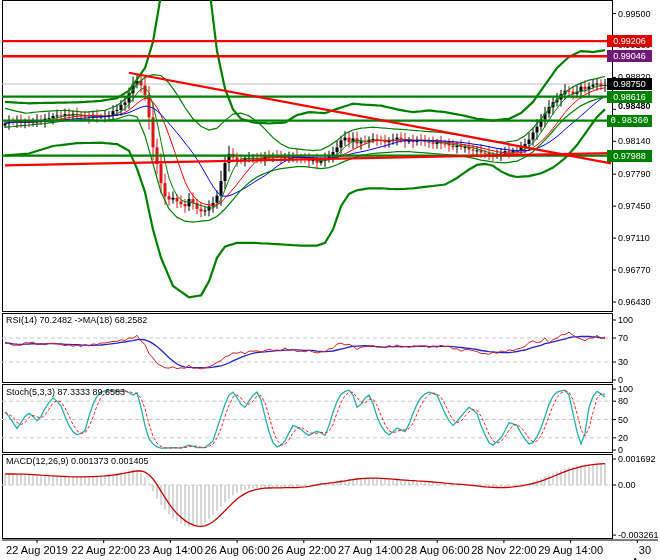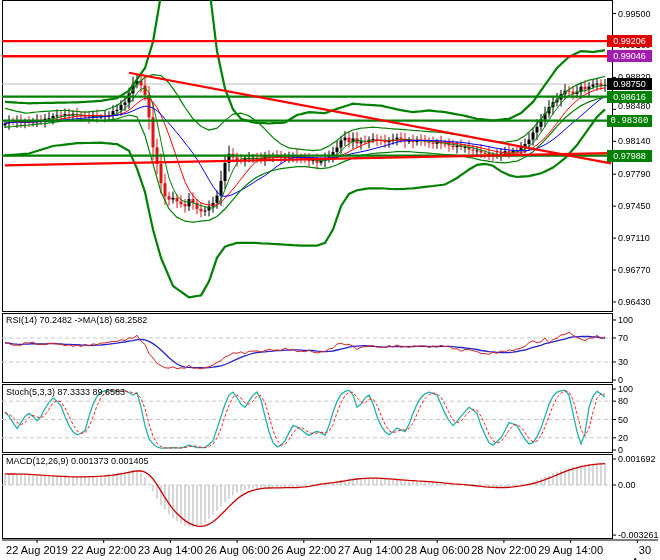--- a/index.html
+++ b/index.html
@@ -562,29 +562,29 @@
       <line x1="637.3000000000001" x2="637.3000000000001" y1="540" y2="543" stroke="#000000"></line>
     </svg>
 
 <div id="labels">
   <div class="paneltag" style="top:315px">RSI(14) 70.2482  -&gt;MA(18) 68.2582</div>
   <div class="paneltag" style="top:387px">Stoch(5,3,3) 87.3333 89.6583</div>
   <div class="paneltag" style="top:456px">MACD(12,26,9) 0.001373 0.001405</div>
 <div class="ytick" style="top: 8.52586px;">0.99500</div>
       <div class="ytick" style="top: 40.4741px;">0.99160</div>
       <div class="ytick" style="top: 72.4224px;">0.98820</div>
-      <div class="ytick" style="top: 101px;">0.98480</div>
+      <div class="ytick" style="top: 101px; font-weight: bold;">0.98480</div>
       <div class="ytick" style="top: 136.319px;">0.98140</div>
       <div class="ytick" style="top: 169.207px;">0.97790</div>
       <div class="ytick" style="top: 201.155px;">0.97450</div>
       <div class="ytick" style="top: 233.103px;">0.97110</div>
       <div class="ytick" style="top: 265.052px;">0.96770</div>
       <div class="ytick" style="top: 297px;">0.96430</div>
       <div class="badge" style="top: 35.1517px; background: rgb(224, 0, 0);">0.99206</div>
-      <div class="badge" style="top: 50.1862px; background: #a21caf;">0.99046</div>
+      <div class="badge" style="top: 50.1862px; background: #701a75;">0.99046</div>
       <div class="badge" style="top: 78px; background: rgb(0, 0, 0);">0.98750</div>
       <div class="badge" style="top: 90.5914px; background: rgb(0, 128, 0);">0.98616</div>
       <div class="badge" style="top: 114.647px; background: rgb(0, 128, 0); font-family: Liberation Mono, monospace;">0.98360</div>
       <div class="badge" style="top: 149.602px; background: rgb(0, 128, 0);">0.97988</div>
       <div class="ytick" style="top: 315px;">100</div>
       <div class="ytick" style="top: 333px;">70</div>
       <div class="ytick" style="top: 357px;">30</div>
       <div class="ytick" style="top: 375px;">0</div>
       <div class="ytick" style="top: 384px;">100</div>
       <div class="ytick" style="top: 396.2px;">80</div>

